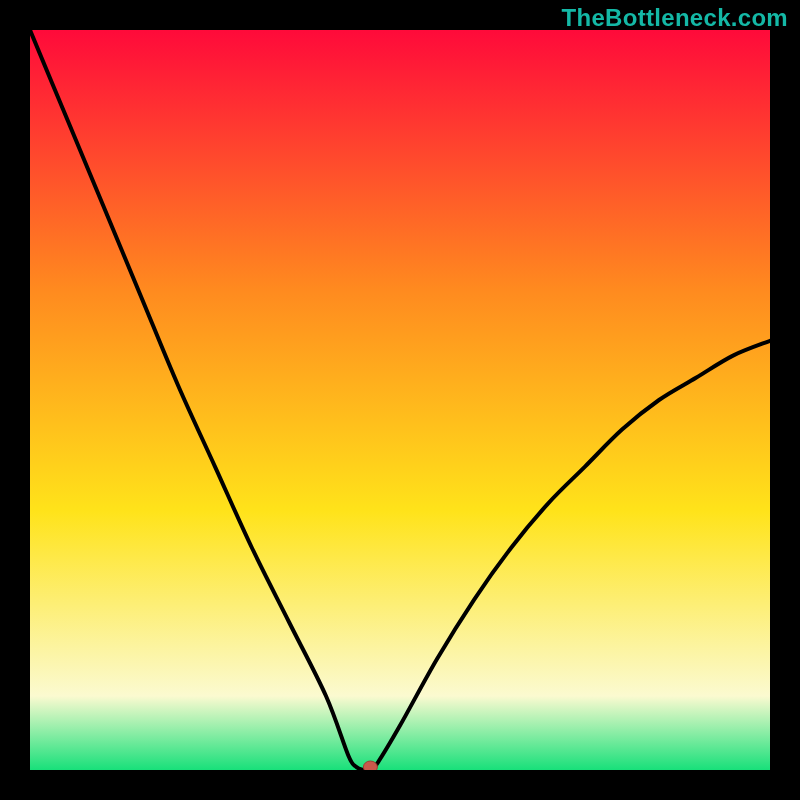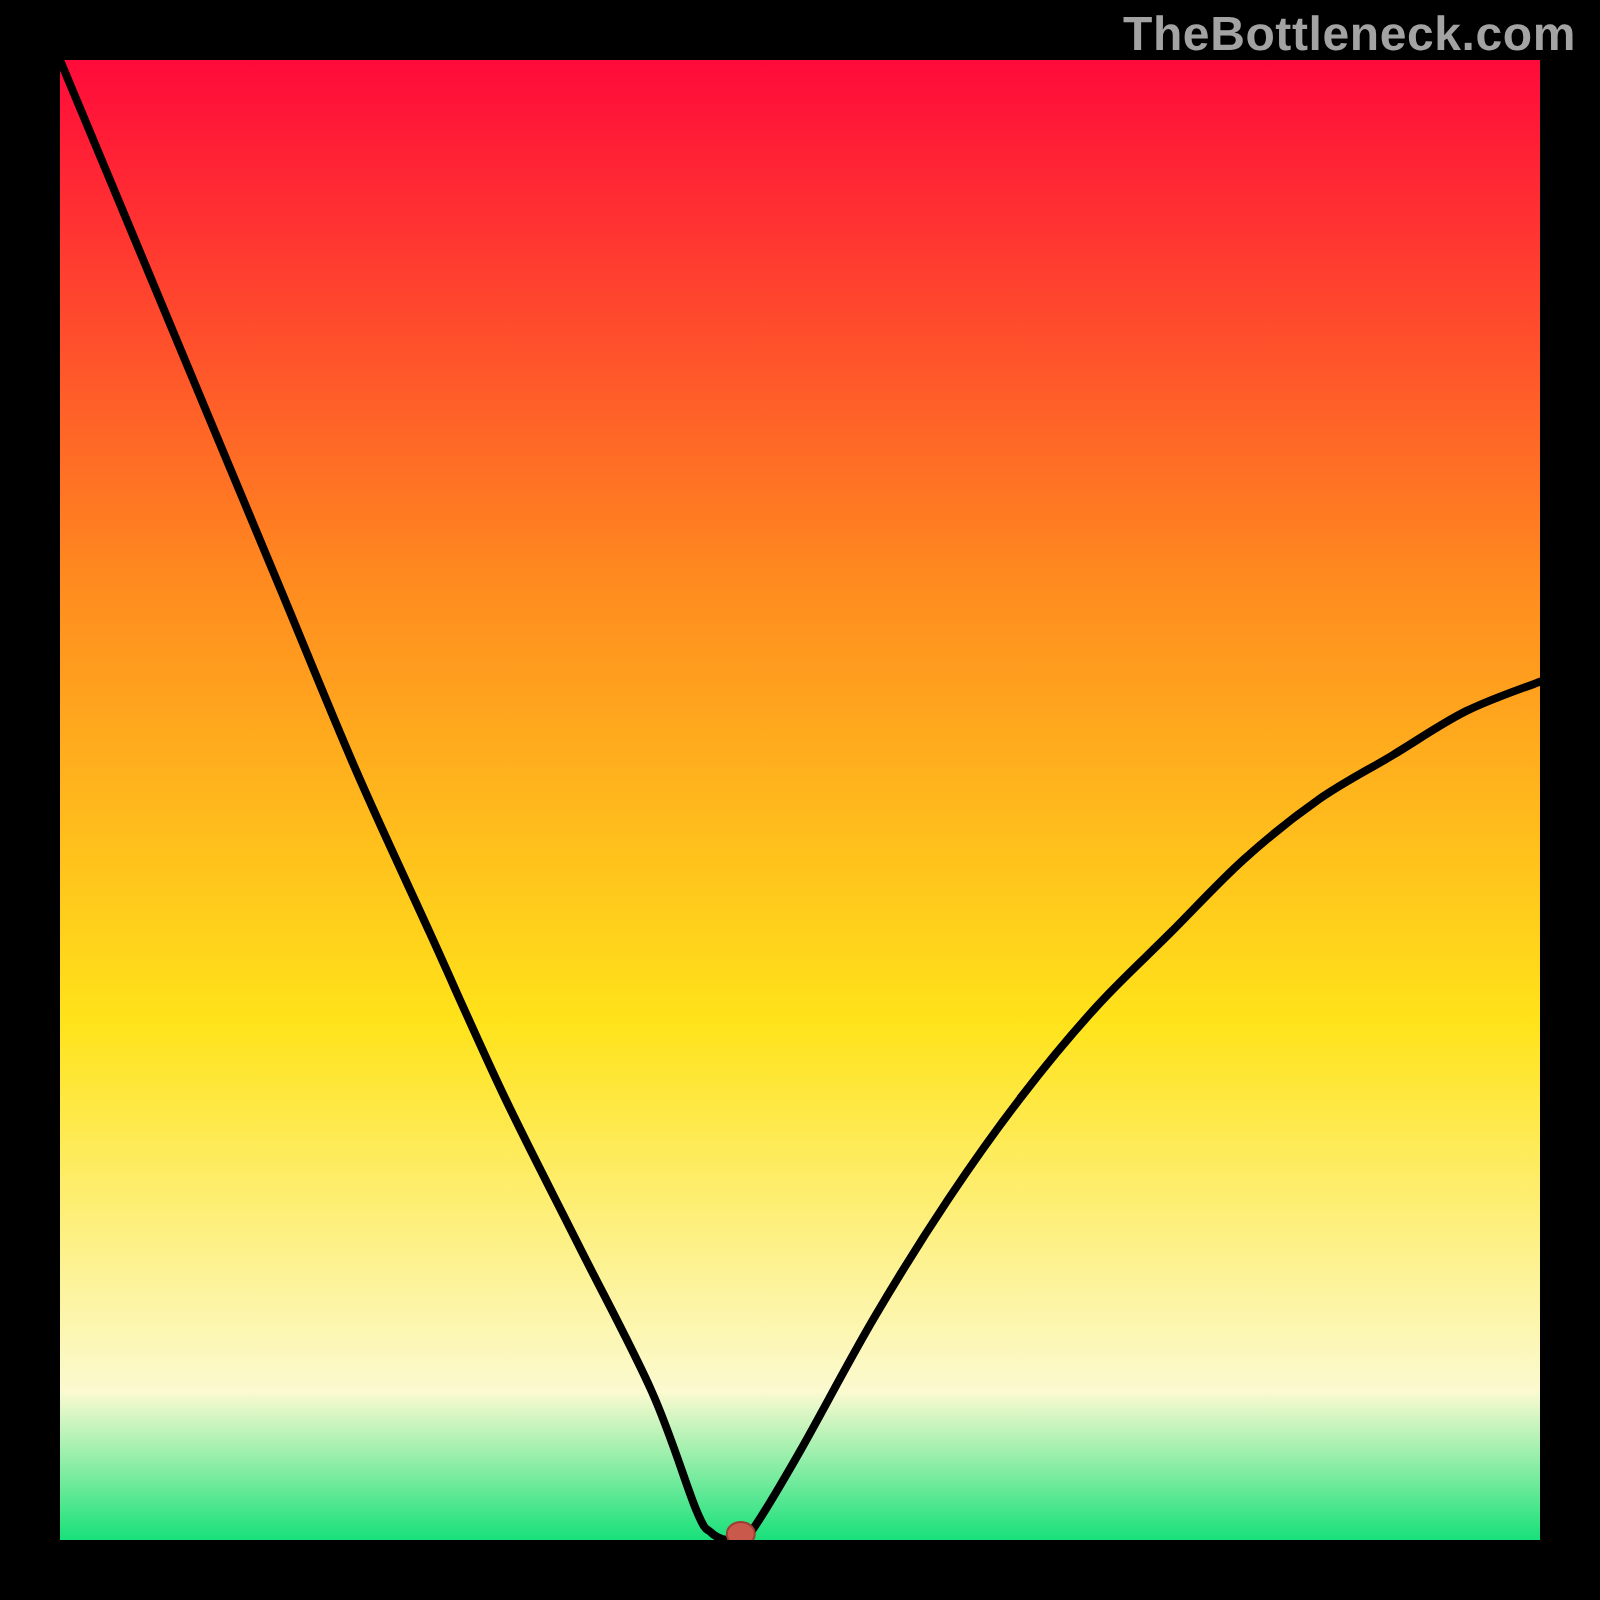--- a/index.html
+++ b/index.html
@@ -14,21 +14,21 @@
   .frame {
     position: relative;
     width: 800px;
     height: 800px;
     background: #000;
   }
   .watermark {
     position: absolute;
     top: 4px;
     right: 12px;
-    color: #a3a3a3;
+    color: #14b8a6;
     font-size: 24px;
     font-weight: bold;
     letter-spacing: 0.3px;
     z-index: 5;
     user-select: none;
   }
   .plot-area {
     position: absolute;
     left: 30px;
     top: 30px;

